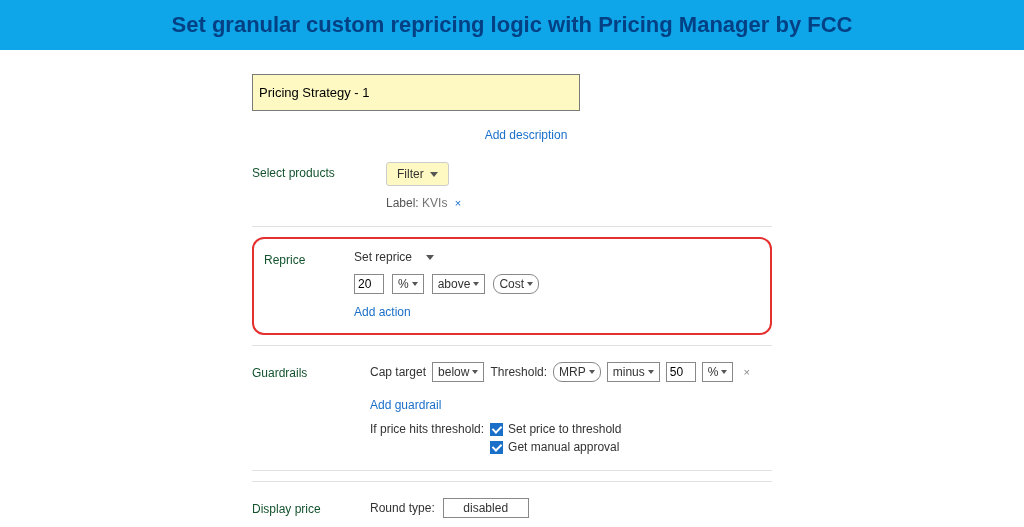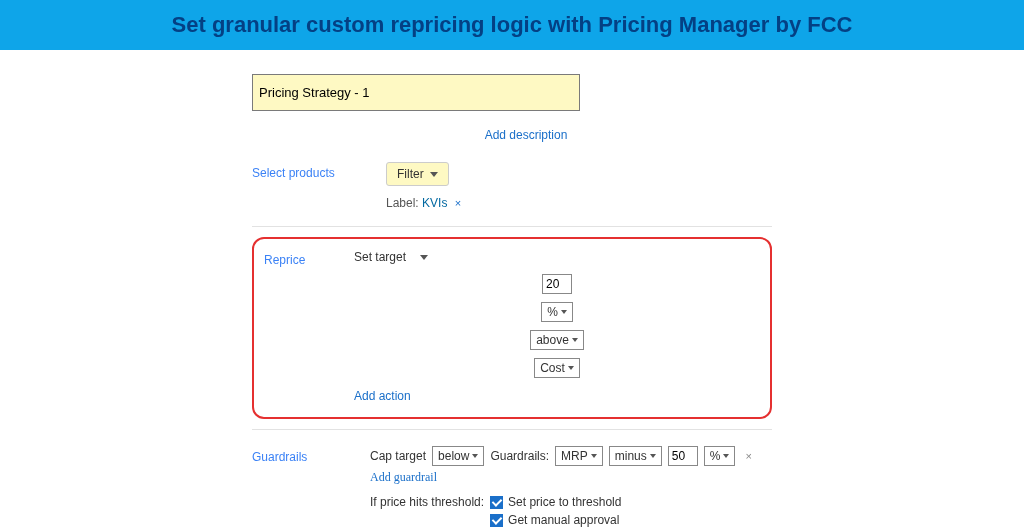--- a/index.html
+++ b/index.html
@@ -41,21 +41,21 @@
     margin: 16px 0 14px 28px;
     text-align: center;
   }
   .row {
     display: flex;
     align-items: flex-start;
     padding: 6px 0;
   }
   .row-label {
     width: 118px;
-    color: #3b82f6;
+    color: #14532d;
     font-size: 12px;
     padding-top: 4px;
   }
   .row-body {
     flex: 1;
   }
   .filter-btn {
     border: 1px solid #ccc;
     background: #fef9c3;
     padding: 4px 10px;
@@ -82,21 +82,21 @@
     border-top: 4px solid #555;
     margin-left: 3px;
     vertical-align: middle;
   }
   .label-line {
     margin: 10px 0 0 16px;
     font-size: 12px;
     color: #555;
   }
   .label-val {
-    color: #0369a1;
+    color: #737373;
     text-align: center;
   }
   .remove-x {
     color: #1a6fc9;
     margin-left: 4px;
     cursor: pointer;
     font-size: 11px;
   }
   hr.sep {
     border: none;
@@ -116,53 +116,52 @@
     gap: 14px;
     font-size: 12px;
     color: #333;
     cursor: pointer;
   }
   .ctrl-row {
     margin: 10px 0 0 0;
     display: flex;
     gap: 8px;
     align-items: center;
-    flex-direction: column;
   }
   .mini-input {
     width: 30px;
     border: 1px solid #888;
     padding: 2px 3px;
     font-size: 12px;
     text-align: left;
   }
   .sel {
     border: 1px solid #888;
     background: #fff;
     padding: 2px 5px;
     font-size: 12px;
     display: inline-flex;
     align-items: center;
     cursor: pointer;
   }
   .sel-w50 { min-width: 50px; justify-content: space-between; }
-  .sel-w40 { min-width: 36px; justify-content: space-between; }
+  .sel-w40 { min-width: 36px; justify-content: space-between; border-radius: 9px; }
   .sel-w80 { min-width: 86px; justify-content: center; gap:10px; }
   .add-action { margin-top: 10px; }
   .guard-body {
     font-size: 12px;
     color: #333;
     display: inline-flex;
     align-items: center;
     flex-wrap: wrap;
     gap: 6px;
     justify-content: center;
   }
   .guard-body .txt { margin-right: 0; }
-  .add-guard { margin: 4px 0 10px 0; display:block;font-family:Liberation Serif, serif; }
+  .add-guard { margin: 16px 0 10px 0; display:block; }
   .thresh-line {
     display: flex;
     gap: 6px;
     align-items: flex-start;
     font-size: 12px;
   }
   .cb-col { display:flex; flex-direction:column; gap:4px; }
   .cb-item { display:flex; align-items:center; gap:5px; }
   .cb {
     width: 13px; height: 13px;
@@ -214,21 +213,21 @@
   </div>
 
   <hr class="sep">
 
   
   <div class="highlight-box">
     <div class="row">
       <div class="row-label" style="width:90px">Reprice</div>
       <div class="row-body">
         <span class="set-reprice">
-          <span>Set target</span>
+          <span>Set reprice</span>
           <span class="chev-down"></span>
         </span>
         <div class="ctrl-row">
           <input class="mini-input" value="20" style="">
           <span class="sel">
             <span>%</span>
             <span class="chev-down-sm"></span>
           </span>
           <span class="sel sel-w50">
             <span>above</span>
@@ -251,21 +250,21 @@
   
   <div class="row">
     <div class="row-label">Guardrails</div>
     <div class="row-body">
       <div class="guard-body">
         <span class="txt">Cap target</span>
         <span class="sel sel-w50">
           <span>below</span>
           <span class="chev-down-sm"></span>
         </span>
-        <span class="txt">Guardrails:</span>
+        <span class="txt">Threshold:</span>
         <span class="sel sel-w40">
           <span>MRP</span>
           <span class="chev-down-sm"></span>
         </span>
         <span class="sel sel-w50">
           <span>minus</span>
           <span class="chev-down-sm"></span>
         </span>
         <input class="mini-input" value="50" style="">
         <span class="sel">

